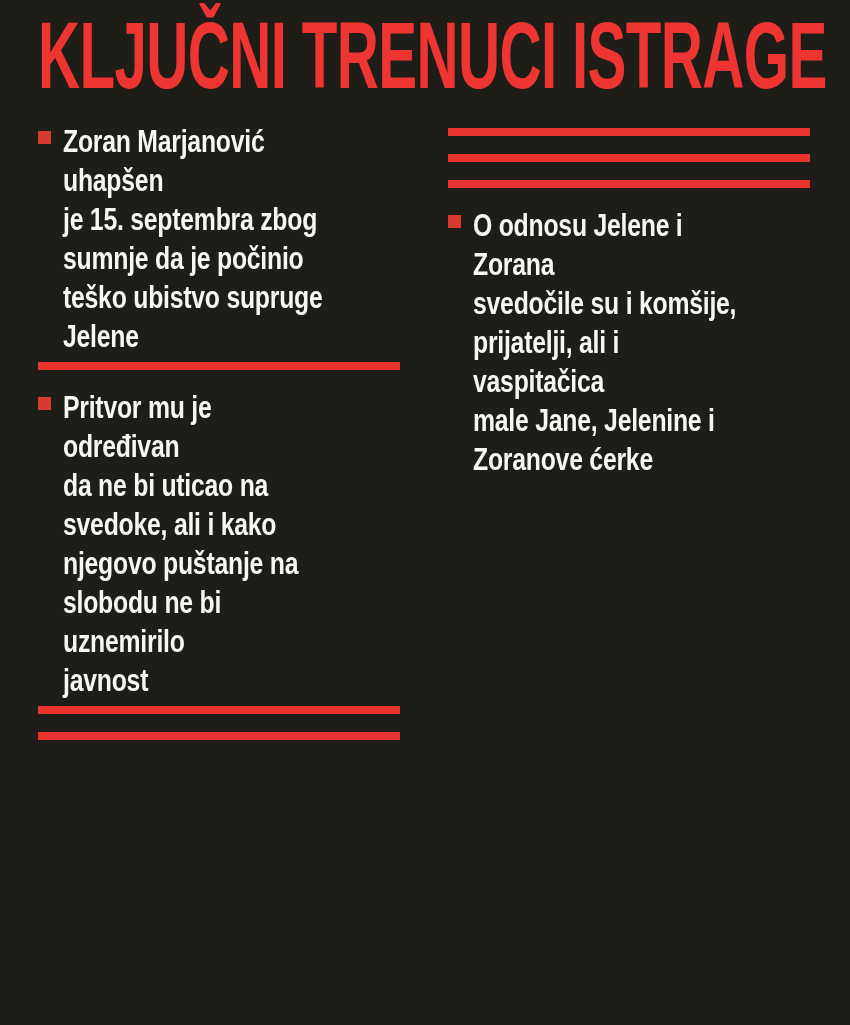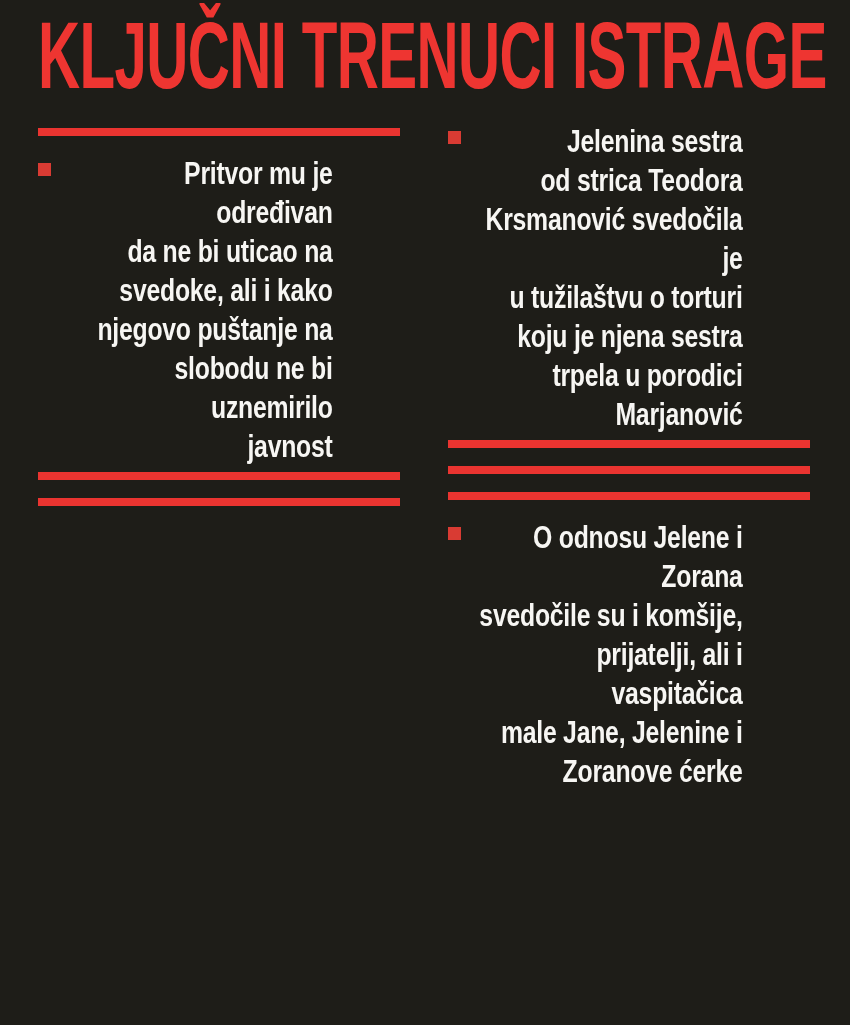--- a/index.html
+++ b/index.html
@@ -13,21 +13,20 @@
   html, body { margin: 0; padding: 0; }
   body { background: #111; }
 
   .panel {
     position: relative;
     width: 850px;
     height: 1025px;
     background: var(--background);
     overflow: hidden;
     font-family: "Liberation Sans", sans-serif;
-    text-align: right;
   }
 
   .headline {
     margin: 8px 0 0 38px;
     font-size: 94px;
     line-height: 96px;
     font-weight: bold;
     color: var(--title-red);
     letter-spacing: -1px;
     white-space: nowrap;
@@ -80,46 +79,44 @@
 </head>
 <body>
 
 <div class="panel">
 
   <h1 class="headline">KLJUČNI TRENUCI ISTRAGE</h1>
 
   <div class="columns">
 
     <div class="col">
+      <div class="item">
+        <span class="bullet"></span>
+        <div class="item-text">Zoran Marjanović uhapšen
+je 15. septembra zbog
+sumnje da je počinio
+teško ubistvo supruge
+Jelene</div>
+      </div>
       <div class="divider"></div>
       <div class="item">
         <span class="bullet"></span>
         <div class="item-text">Pritvor mu je određivan
 da ne bi uticao na
 svedoke, ali i kako
 njegovo puštanje na
 slobodu ne bi uznemirilo
 javnost</div>
       </div>
       <div class="divider"></div>
       <div class="divider"></div>
 
     </div>
 
     <div class="col">
-      <div class="item">
-        <span class="bullet"></span>
-        <div class="item-text">Jelenina sestra
-od strica Teodora
-Krsmanović svedočila je
-u tužilaštvu o torturi
-koju je njena sestra
-trpela u porodici
-Marjanović</div>
-      </div>
       <div class="divider"></div>
       <div class="divider"></div>
       <div class="divider"></div>
       <div class="item">
         <span class="bullet"></span>
         <div class="item-text">O odnosu Jelene i Zorana
 svedočile su i komšije,
 prijatelji, ali i vaspitačica
 male Jane, Jelenine i
 Zoranove ćerke</div>

